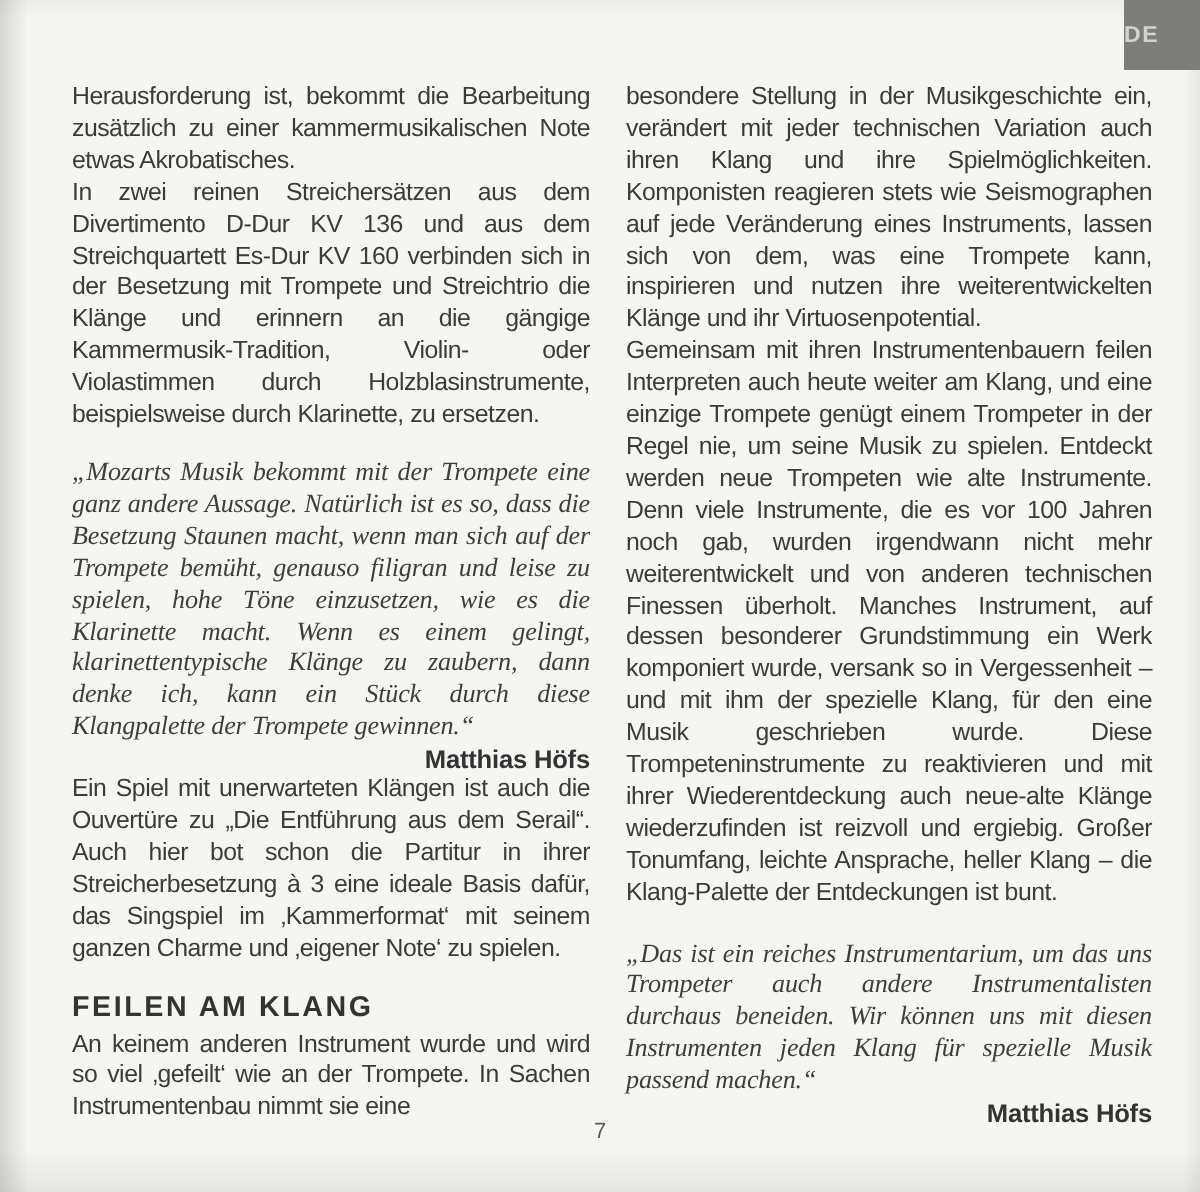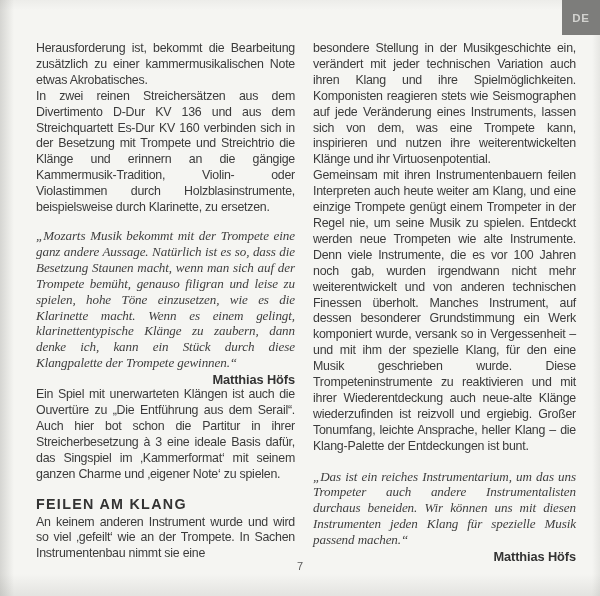--- a/index.html
+++ b/index.html
@@ -32,21 +32,21 @@
     right: 0;
     width: 38px;
     height: 35px;
     background: #7d7d7b;
     color: #d2d2cf;
     font-size: 11.5px;
     font-weight: bold;
     letter-spacing: 0.8px;
     display: flex;
     align-items: center;
-    justify-content: center;
+    justify-content: flex-start;
     z-index: 6;
   }
   .col {
     position: absolute;
     top: 41px;
   }
   .col-left  { left: 36px;  width: 259px; }
   .col-right { left: 313px; width: 263px; }
   p.body {
     margin: 0;

